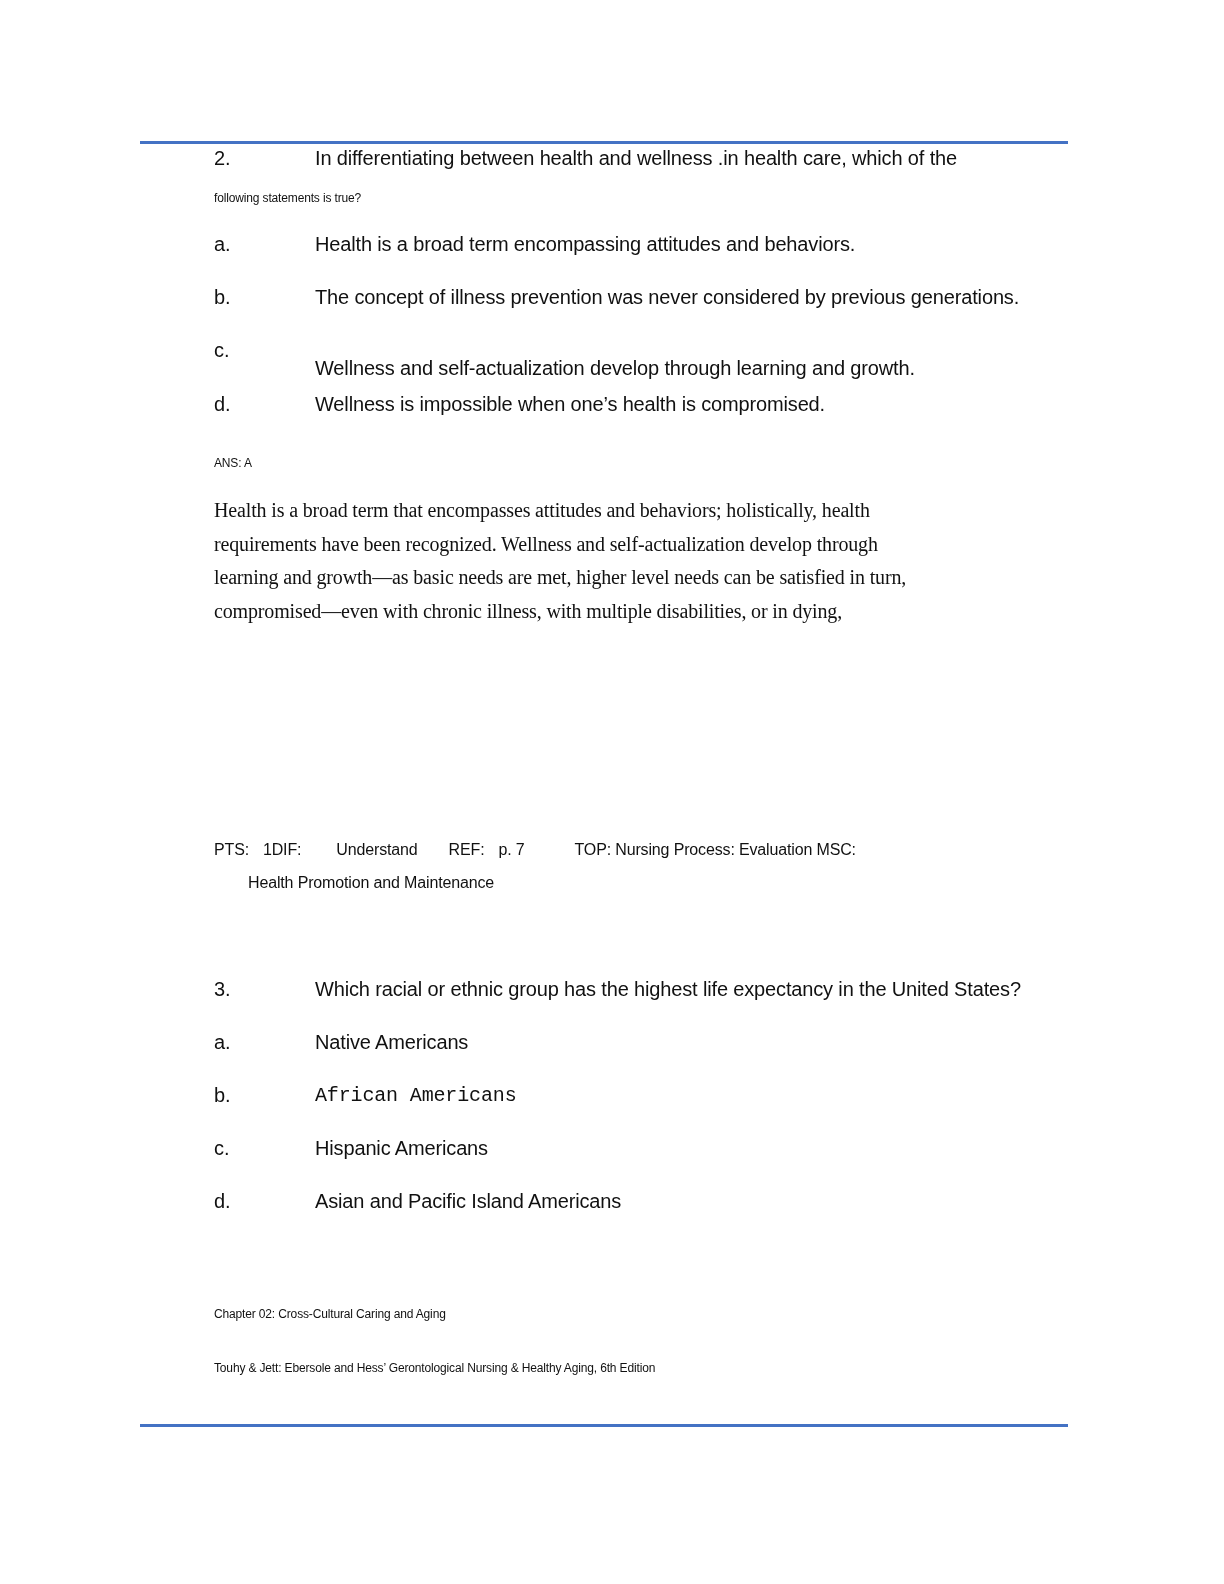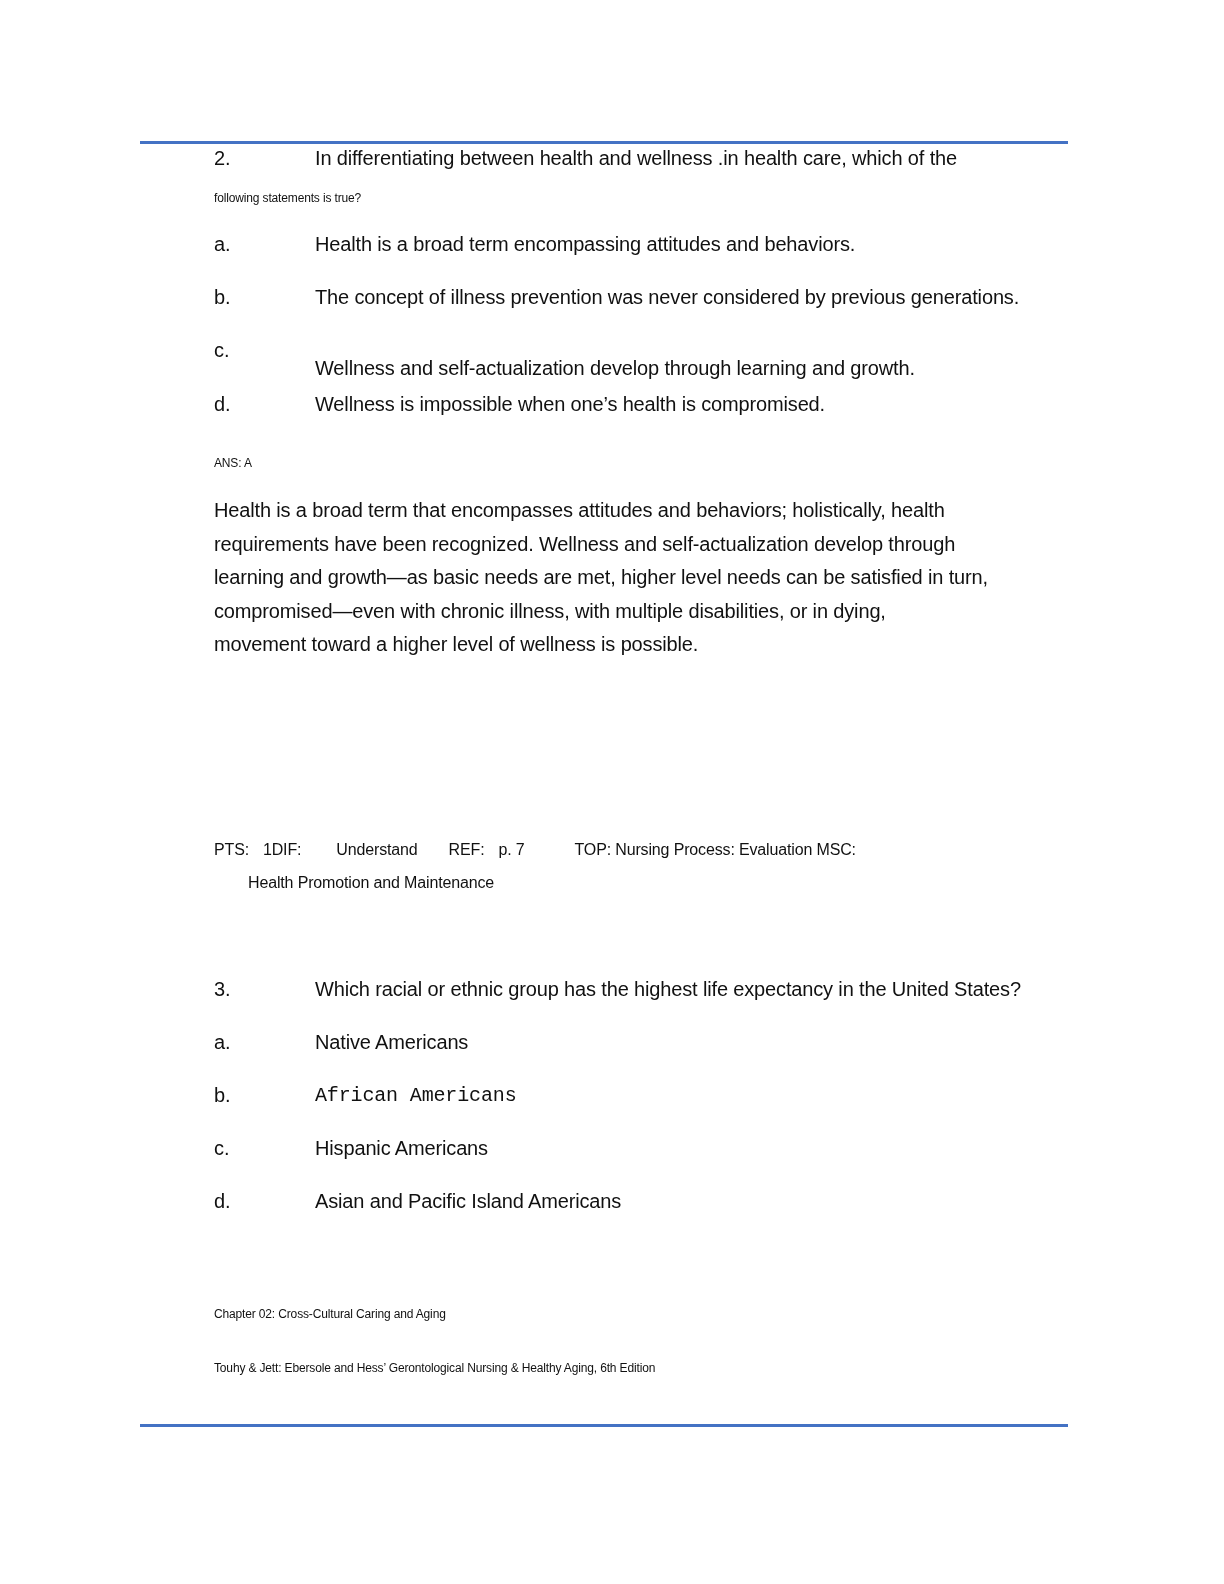--- a/index.html
+++ b/index.html
@@ -49,20 +49,21 @@
       letter-spacing: -0.15px;
       margin-left: 30px;
     }
     .para {
       position: absolute;
       left: 214px;
       width: 870px;
       font-size: 20px;
       line-height: 33.5px;
       letter-spacing: -0.15px;
+      font-family: Liberation Serif, serif;
     }
     .para span { display: block; white-space: nowrap; }
     .meta {
       position: absolute;
       left: 214px;
       font-size: 16px;
       line-height: 33.5px;
       white-space: nowrap;
       letter-spacing: -0.15px;
     }
@@ -95,21 +96,20 @@
     <div class="opt-text" style="top:388px;">Wellness is impossible when one’s health is compromised.</div>
   </div>
 
   <div class="line" style="top:440px;">ANS: A</div>
 
   <div class="para" style="top:494px;">
     <span>Health is a broad term that encompasses attitudes and behaviors; holistically, health</span>
     <span>requirements have been recognized. Wellness and self-actualization develop through</span>
     <span>learning and growth—as basic needs are met, higher level needs can be satisfied in turn,</span>
     <span>compromised—even with chronic illness, with multiple disabilities, or in dying,</span>
-    <span>movement toward a higher level of wellness is possible.</span>
   </div>
 
   <div class="meta" style="top:833px;">
     <span>PTS:</span><span class="gap" style="width:14px;"></span><span>1</span><span>DIF:</span><span class="gap" style="width:35px;"></span><span>Understand</span><span class="gap" style="width:31px;"></span><span>REF:</span><span class="gap" style="width:14px;"></span><span>p. 7</span><span class="gap" style="width:50px;"></span><span>TOP:</span>&nbsp;<span>Nursing Process: Evaluation</span>&nbsp;<span>MSC:</span>
   </div>
   <div class="meta" style="top:866px;margin-left:34px;">Health Promotion and Maintenance</div>
 </div>
 
 <div>
   <div class="num" style="top:973px;">3.</div>

